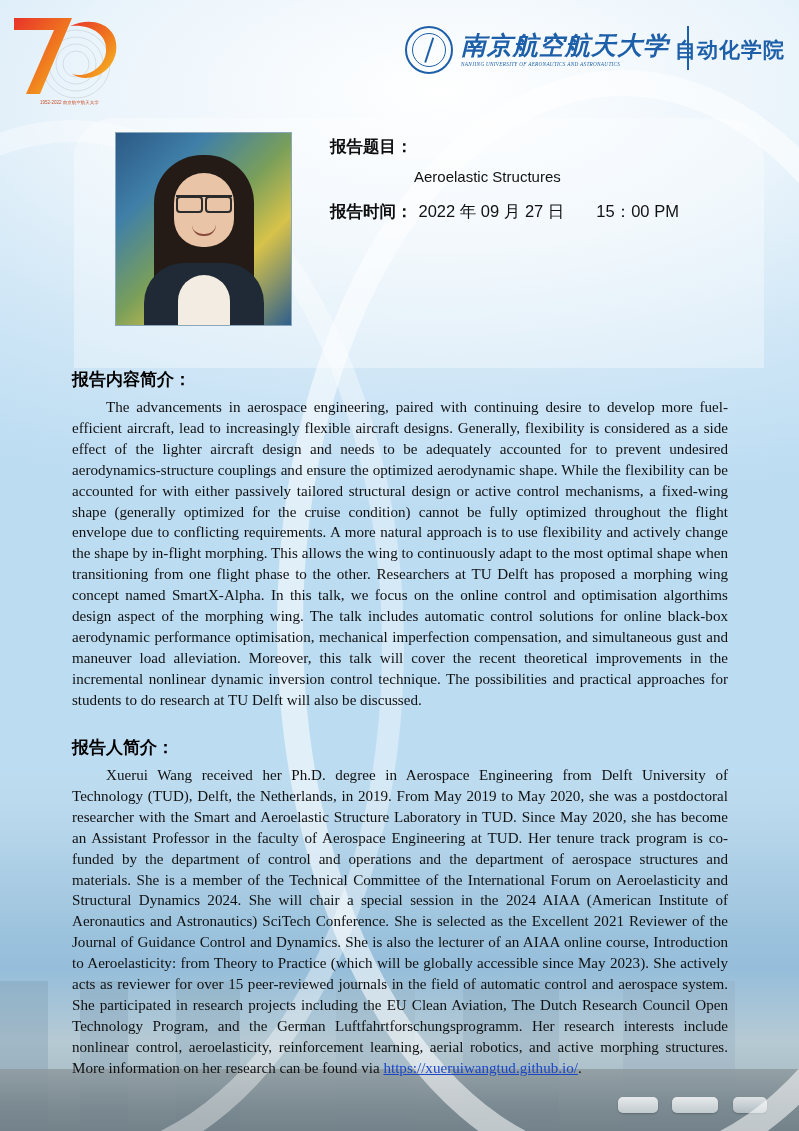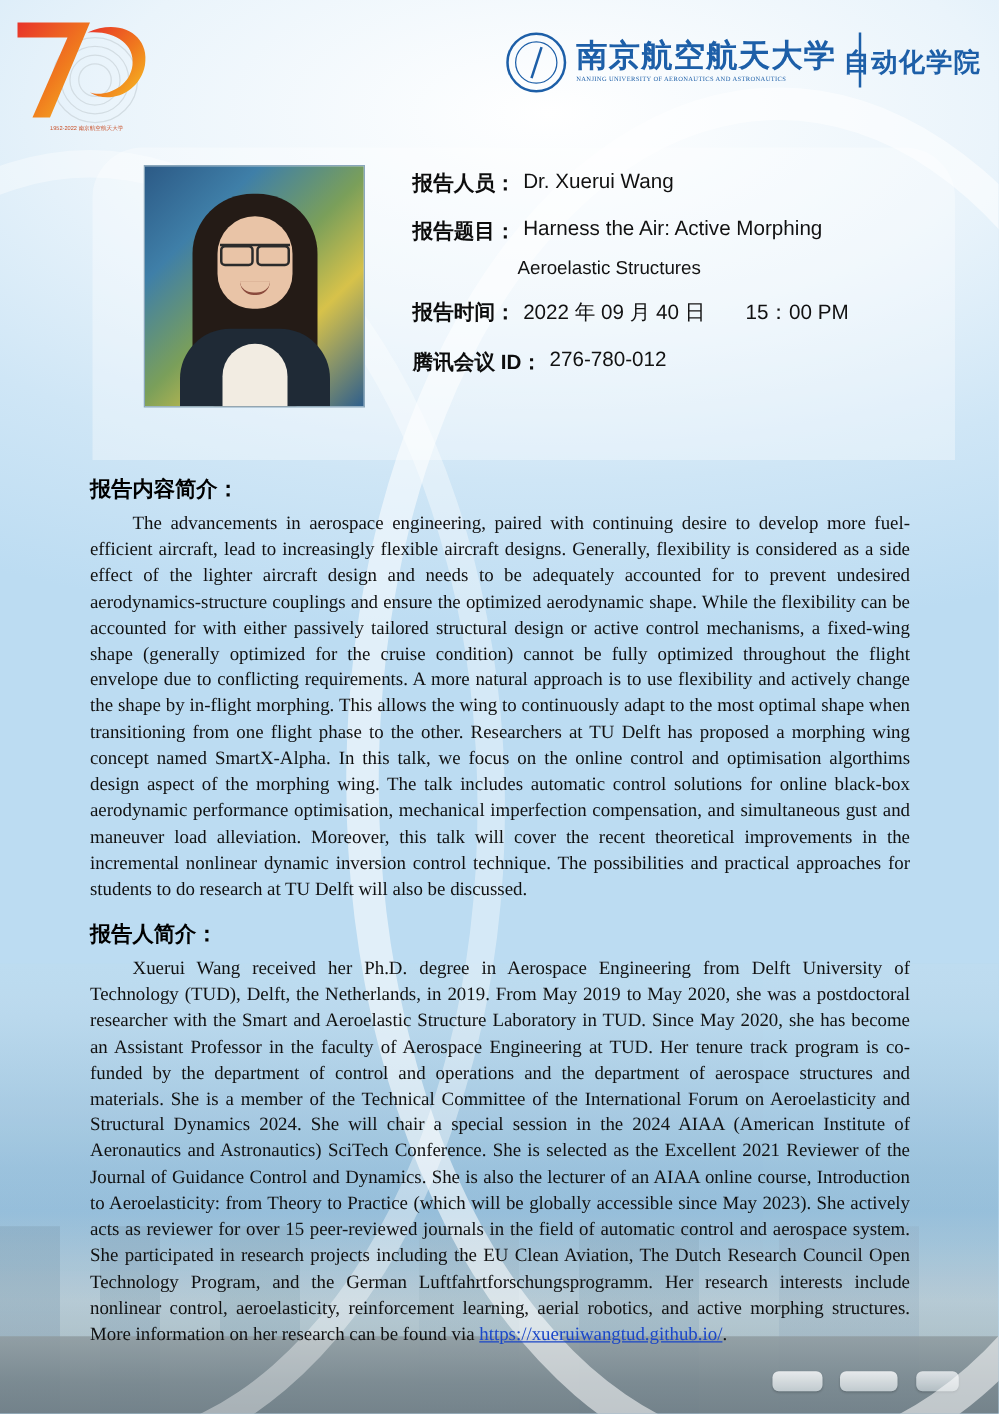--- a/index.html
+++ b/index.html
@@ -59,21 +59,21 @@
   }
   .arc2{
     position:absolute;left:-260px;top:120px;width:620px;height:1010px;
     border-radius:50%;
     border:22px solid rgba(255,255,255,.38);
   }
 
   
   .header{position:absolute;top:0;left:0;right:0;height:110px;}
   .logo70{position:absolute;left:10px;top:8px;width:130px;height:100px;}
-  .nuaa{position:absolute;right:130px;top:26px;display:flex;align-items:center;gap:8px;}
+  .nuaa{position:absolute;right:130px;top:26px;display:flex;align-items:center;gap:8px;font-style:italic;}
   .nuaa-seal{width:44px;height:44px;border-radius:50%;border:2px solid #1d5fa8;position:relative;}
   .nuaa-seal:before{content:"";position:absolute;inset:5px;border:1px solid #1d5fa8;border-radius:50%;}
   .nuaa-seal:after{content:"";position:absolute;left:50%;top:9px;width:1.5px;height:26px;background:#1d5fa8;transform:translateX(-50%) rotate(18deg);}
   .nuaa-cn{font-family:"Liberation Serif",serif;font-size:25px;color:#1d5fa8;font-weight:bold;letter-spacing:1px;line-height:1;}
   .nuaa-en{font-size:5.2px;color:#1d5fa8;letter-spacing:.3px;margin-top:3px;}
   .vline{position:absolute;right:110px;top:26px;width:2px;height:44px;background:#1d5fa8;}
   .dept{position:absolute;right:14px;top:36px;font-family:"Liberation Sans",sans-serif;font-size:21px;color:#1d5fa8;font-weight:bold;letter-spacing:1px;}
 
   
   .card{
@@ -110,21 +110,21 @@
   .sec-head{
     font-family:"Liberation Sans",sans-serif;font-weight:bold;font-size:17px;color:#000;
     margin-bottom:6px;
   }
   .para{
     font-family:"Liberation Serif",serif;
     font-size:15.1px;line-height:20.9px;color:#111;
     text-align:justify;text-justify:inter-word;
     text-indent:34px;
   }
-  #abstract-block{top:380px;}
+  #abstract-block{top:368px;}
   #bio-block{top:736px;}
   a.link{color:#1a46c8;text-decoration:underline;}
 </style>
 </head>
 <body>
 
 <div class="poster">
 
   <div class="photoband"></div>
   <div class="road"></div>
@@ -172,42 +172,33 @@
   <div class="portrait">
     <div class="hair"></div>
     <div class="face"></div>
     <div class="glass"></div>
     <div class="smile"></div>
     <div class="body"></div>
     <div class="shirt"></div>
   </div>
 
   <div class="fields">
-    <div class="field">
-      <span class="flabel">报告人员：</span>
-      <span class="fvalue">Dr. Xuerui Wang</span>
-    </div>
 
     <div class="field">
       <span class="flabel">报告题目：</span>
-      <span class="fvalue">Harness the Air: Active Morphing</span>
     </div>
     <div class="ftitle-line2">Aeroelastic Structures</div>
 
     <div class="field row-time">
       <span class="flabel">报告时间：</span>
-      <span class="fvalue">2022 年 09 月 40 日</span>
+      <span class="fvalue">2022 年 09 月 27 日</span>
       <span class="time-gap"></span>
       <span class="fvalue">15：00 PM</span>
     </div>
 
-    <div class="field">
-      <span class="flabel">腾讯会议 ID：</span>
-      <span class="fvalue">276-780-012</span>
-    </div>
   </div>
 
   <div class="section" id="abstract-block">
     <div class="sec-head">报告内容简介：</div>
     <div class="para">The advancements in aerospace engineering, paired with continuing desire to develop more fuel-efficient aircraft, lead to increasingly flexible aircraft designs. Generally, flexibility is considered as a side effect of the lighter aircraft design and needs to be adequately accounted for to prevent undesired aerodynamics-structure couplings and ensure the optimized aerodynamic shape. While the flexibility can be accounted for with either passively tailored structural design or active control mechanisms, a fixed-wing shape (generally optimized for the cruise condition) cannot be fully optimized throughout the flight envelope due to conflicting requirements. A more natural approach is to use flexibility and actively change the shape by in-flight morphing. This allows the wing to continuously adapt to the most optimal shape when transitioning from one flight phase to the other. Researchers at TU Delft has proposed a morphing wing concept named SmartX-Alpha. In this talk, we focus on the online control and optimisation algorthims design aspect of the morphing wing. The talk includes automatic control solutions for online black-box aerodynamic performance optimisation, mechanical imperfection compensation, and simultaneous gust and maneuver load alleviation. Moreover, this talk will cover the recent theoretical improvements in the incremental nonlinear dynamic inversion control technique. The possibilities and practical approaches for students to do research at TU Delft will also be discussed.</div>
   </div>
 
   <div class="section" id="bio-block">
     <div class="sec-head">报告人简介：</div>
     <div class="para"><span>Xuerui Wang received her Ph.D. degree in Aerospace Engineering from Delft University of Technology (TUD), Delft, the Netherlands, in 2019. From May 2019 to May 2020, she was a postdoctoral researcher with the Smart and Aeroelastic Structure Laboratory in TUD. Since May 2020, she has become an Assistant Professor in the faculty of Aerospace Engineering at TUD. Her tenure track program is co-funded by the department of control and operations and the department of aerospace structures and materials. She is a member of the Technical Committee of the International Forum on Aeroelasticity and Structural Dynamics 2024. She will chair a special session in the 2024 AIAA (American Institute of Aeronautics and Astronautics) SciTech Conference. She is selected as the Excellent 2021 Reviewer of the Journal of Guidance Control and Dynamics. She is also the lecturer of an AIAA online course, Introduction to Aeroelasticity: from Theory to Practice (which will be globally accessible since May 2023). She actively acts as reviewer for over 15 peer-reviewed journals in the field of automatic control and aerospace system. She participated in research projects including the EU Clean Aviation, The Dutch Research Council Open Technology Program, and the German Luftfahrtforschungsprogramm. Her research interests include nonlinear control, aeroelasticity, reinforcement learning, aerial robotics, and active morphing structures. More information on her research can be found via </span><a class="link" href="#">https://xueruiwangtud.github.io/</a><span>.</span></div>

